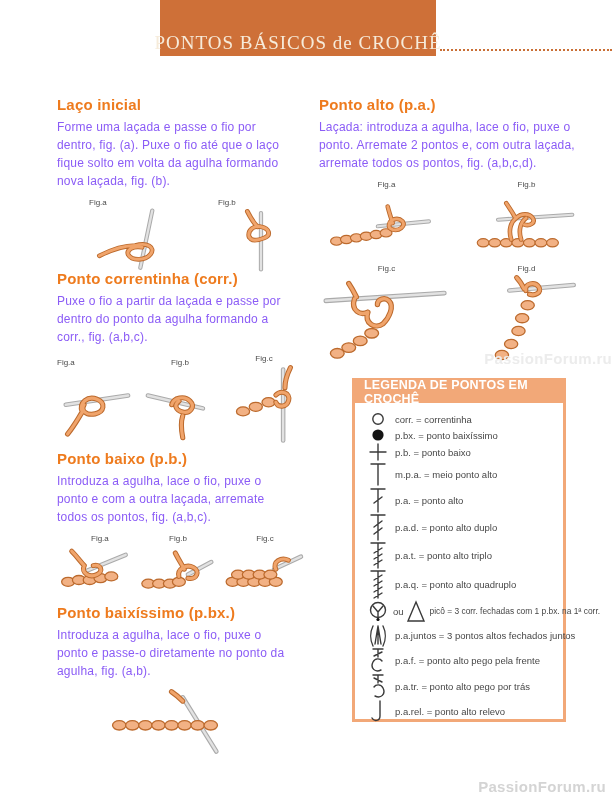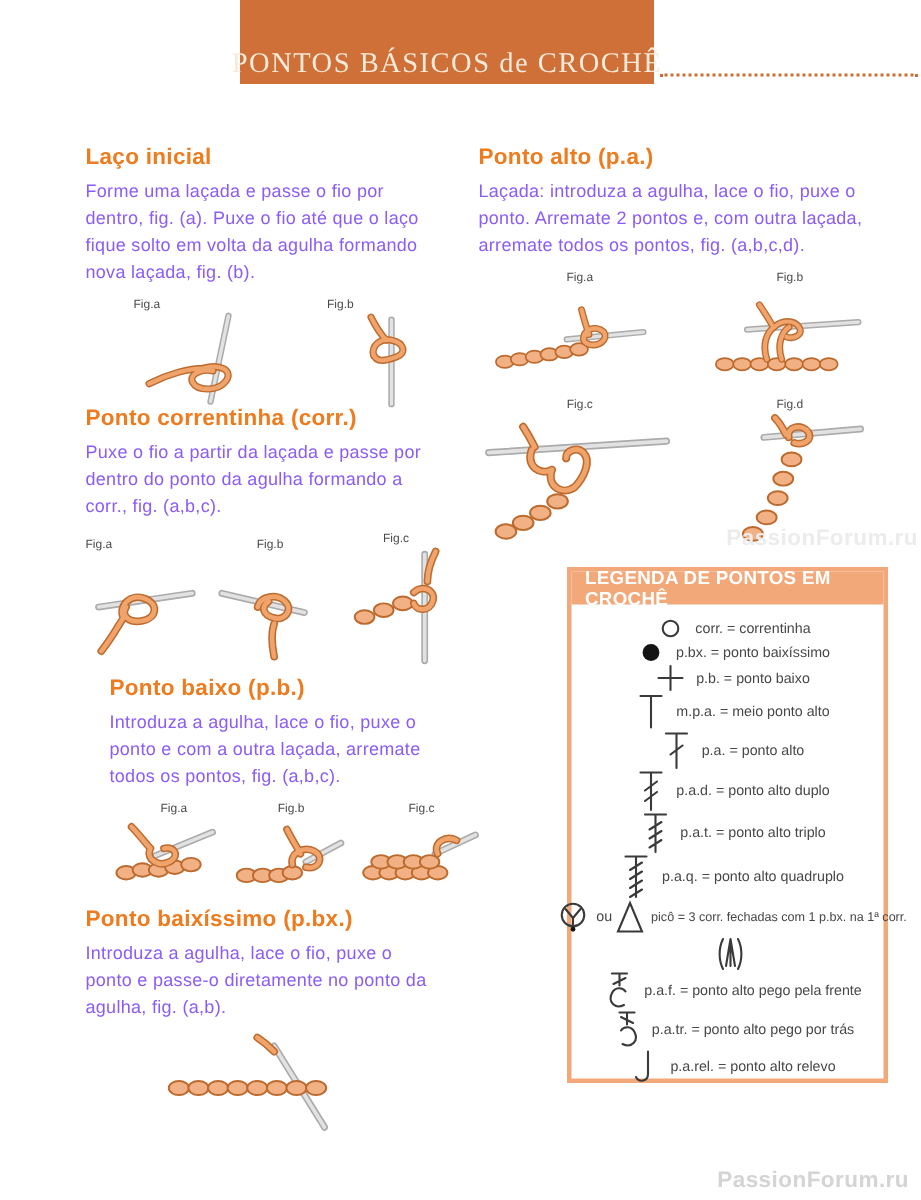--- a/index.html
+++ b/index.html
@@ -7,43 +7,43 @@
         font-family:"Liberation Sans",sans-serif;color:#555;}
   
   .header-bar{position:absolute;left:160px;top:0;width:276px;height:56px;background:#CE7038;
               display:flex;align-items:center;justify-content:center;padding-top:29px;box-sizing:border-box;}
   .header-title{font-family:"Liberation Serif",serif;font-size:19px;color:#F6EBDA;letter-spacing:1px;white-space:nowrap;}
   .dotted-line{position:absolute;left:440px;top:49px;width:172px;height:0;border-top:2px dotted #C96F35;}
   
   .section{position:absolute;}
   .sec-laco{left:57px;top:96px;width:238px;}
   .sec-corr{left:57px;top:270px;width:238px;}
-  .sec-baixo{left:73px;top:450px;width:238px;}
+  .sec-baixo{left:57px;top:450px;width:238px;}
   .sec-baixissimo{left:57px;top:604px;width:238px;}
   .sec-alto{left:307px;top:96px;width:262px;margin-left:12px;}
   .sec-heading{font-size:15px;font-weight:bold;color:#EE7B1E;letter-spacing:.2px;}
   .sec-body{margin-top:5px;font-size:12px;line-height:18px;color:#8b5cf6;letter-spacing:.2px;}
   
   .figrow{display:flex;align-items:flex-end;margin-top:8px;}
   .fig{position:relative;margin:0;}
   .figlabel{display:block;font-size:8px;color:#4a4a4a;margin-bottom:1px;}
   .lbl-c{text-align:center;}
   .needleO{stroke:#ABABAB;stroke-width:5;stroke-linecap:round;fill:none;}
   .needleI{stroke:#E2E2E2;stroke-width:2.6;stroke-linecap:round;fill:none;}
   .yO{stroke:#BC6A2D;stroke-width:5.6;stroke-linecap:round;fill:none;}
   .yI{stroke:#F0A46B;stroke-width:3.4;stroke-linecap:round;fill:none;}
   .chain{fill:#F2B184;stroke:#BC6A2D;stroke-width:1.4;}
   .grid2{display:grid;grid-template-columns:1fr 1fr;column-gap:10px;row-gap:4px;margin-top:8px;}
   
   .legend{position:absolute;left:352px;top:378px;width:214px;height:344px;box-sizing:border-box;
-          border:3px solid #F2A878;background:#fff;margin-left:26px;}
+          border:3px solid #F2A878;background:#fff;}
   .legend-header{background:#F2A878;color:#fff;font-weight:bold;font-size:12.5px;letter-spacing:.2px;
                  height:22px;display:flex;align-items:center;padding-left:9px;}
   .legend-body{display:flex;flex-direction:column;justify-content:space-between;
-               padding:8px 6px 8px 10px;height:306px;box-sizing:border-box;align-items:center;}
+               padding:8px 6px 8px 10px;height:306px;box-sizing:border-box;}
   .lrow{display:flex;align-items:center;}
   .sym{width:26px;display:flex;justify-content:center;flex:0 0 auto;}
   .sym svg{display:block;}
   .lsym{stroke:#3A3A3A;stroke-width:1.4;fill:none;stroke-linecap:round;}
   .ltext{font-size:9.5px;color:#474747;margin-left:4px;white-space:nowrap;}
   .ltext-sm{font-size:8.4px;}
   .ou{margin-left:2px;margin-right:2px;}
   
   .wm{position:absolute;font-size:15px;font-weight:bold;letter-spacing:.3px;pointer-events:none;}
   .wm-mid{right:2px;top:350px;color:#ECECEC;}
@@ -361,20 +361,21 @@
           </span>
         <span class="ltext ltext-sm">picô = 3 corr. fechadas com 1 p.bx. na 1ª corr.</span>
       </div>
 
       <div class="lrow">
         <span class="sym">
           <svg width="24" height="24" viewBox="0 0 24 24">
               <path class="lsym" d="M7,3 C4,9 4,17 7,23 M17,3 C20,9 20,17 17,23 M12,3 L9,21 M12,3 V21 M12,3 L15,21"></path>
             </svg>
           </span>
+        <span class="ltext">p.a.juntos = 3 pontos altos fechados juntos</span>
       </div>
 
       <div class="lrow">
         <span class="sym">
           <svg width="24" height="26" viewBox="0 0 24 26">
               <path class="lsym" d="M7,2 H17 M12,2 V10 M8,9 L16,5 M15,23 C9,26 4,21 7,15 C9,11 14,11 16,14"></path>
             </svg>
           </span>
         <span class="ltext">p.a.f. = ponto alto pego pela frente</span>
       </div>

